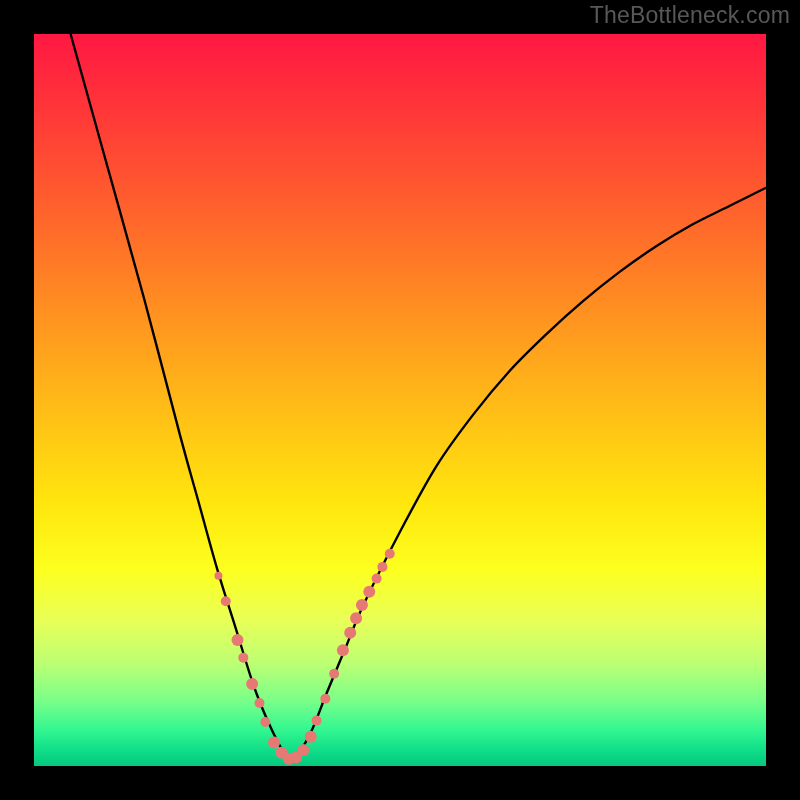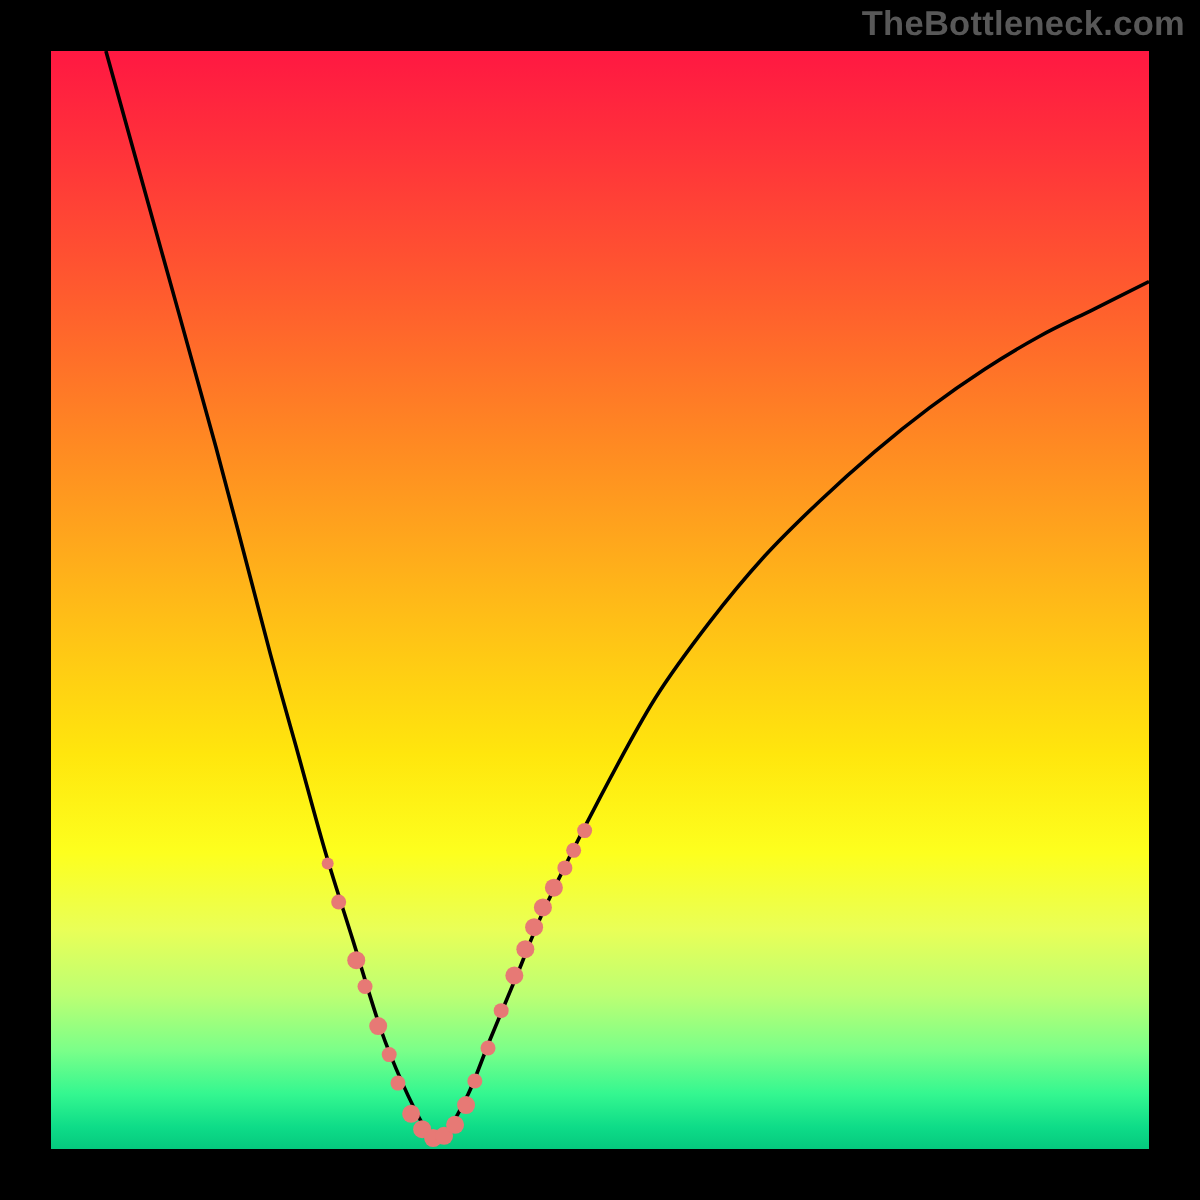--- a/index.html
+++ b/index.html
@@ -16,21 +16,21 @@
     width: 800px;
     height: 800px;
     background: #000;
   }
   .watermark {
     position: absolute;
     top: 2px;
     right: 10px;
     color: #585858;
     font-size: 23px;
-    font-weight: 700;
+    font-weight: 400;
     letter-spacing: 0.2px;
     z-index: 5;
   }
   .plot-gradient {
     position: absolute;
     left: 34px;
     top: 34px;
     width: 732px;
     height: 732px;
     

